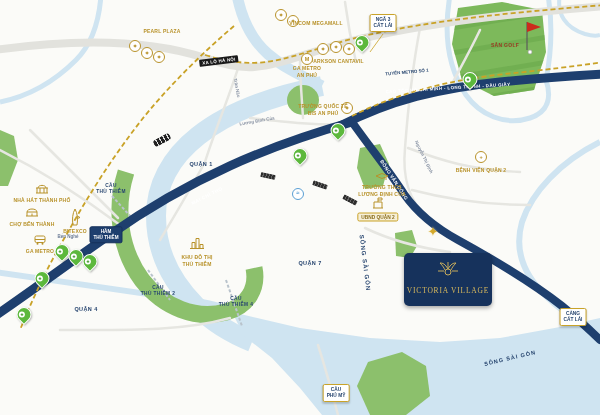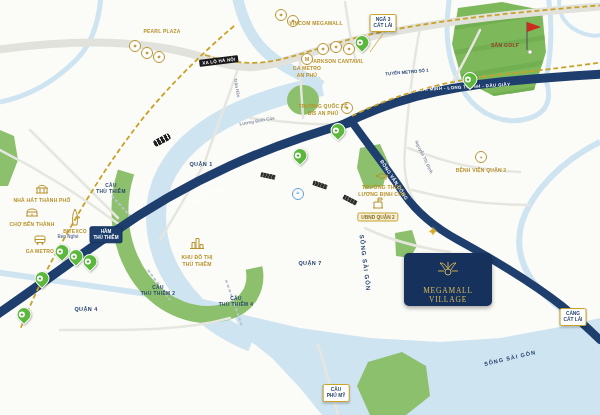--- a/index.html
+++ b/index.html
@@ -299,16 +299,16 @@
     <div style="margin-top:7px;">
       <svg width="34" height="20" viewBox="0 0 34 20">
           <g stroke="#d9b95c" fill="none" stroke-width=".9">
         <circle cx="17" cy="12" r="3"></circle>
         <path d="M17,9 C14,4 12,3 9,3 C12,6 13,8 14,10"></path>
         <path d="M17,9 C20,4 22,3 25,3 C22,6 21,8 20,10"></path>
         <path d="M17,8 V2 M13,11 H7 M21,11 H27"></path>
       </g>
         </svg>
     </div>
-    <div class="vname">MEGAMALL VILLAGE</div>
+    <div class="vname">VICTORIA VILLAGE</div>
   </div>
 
 </div>
 
 </body></html>

